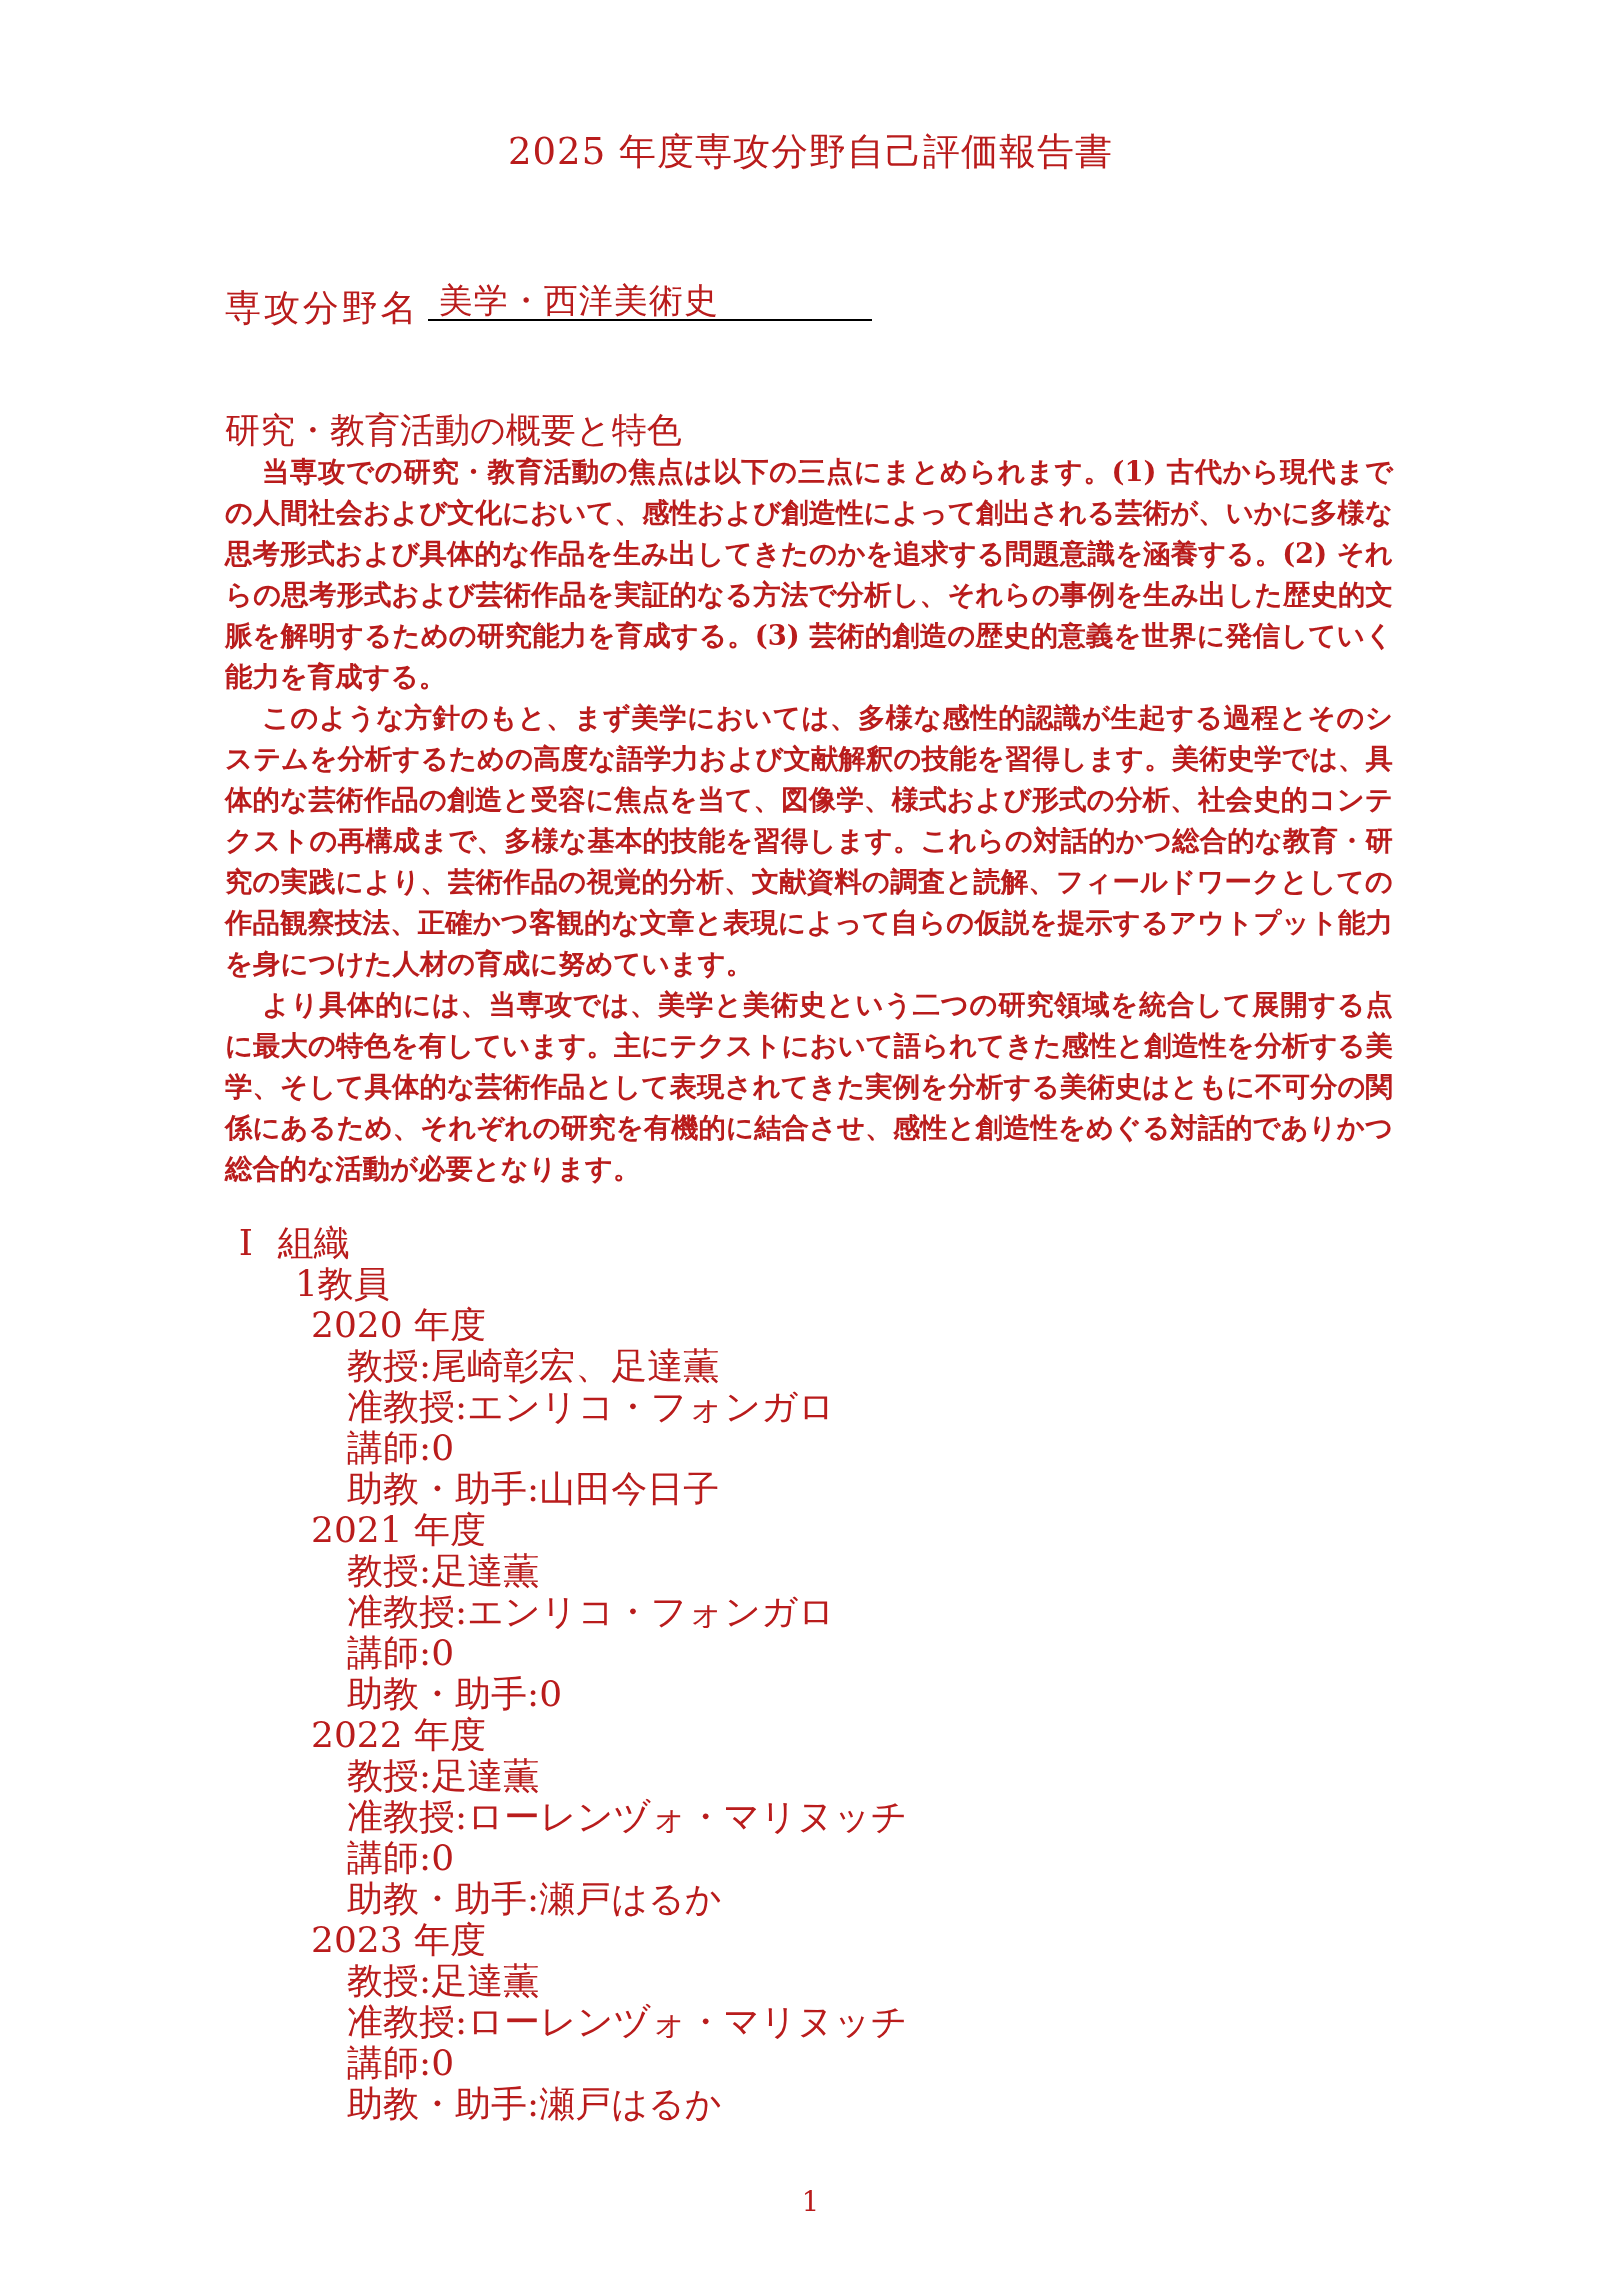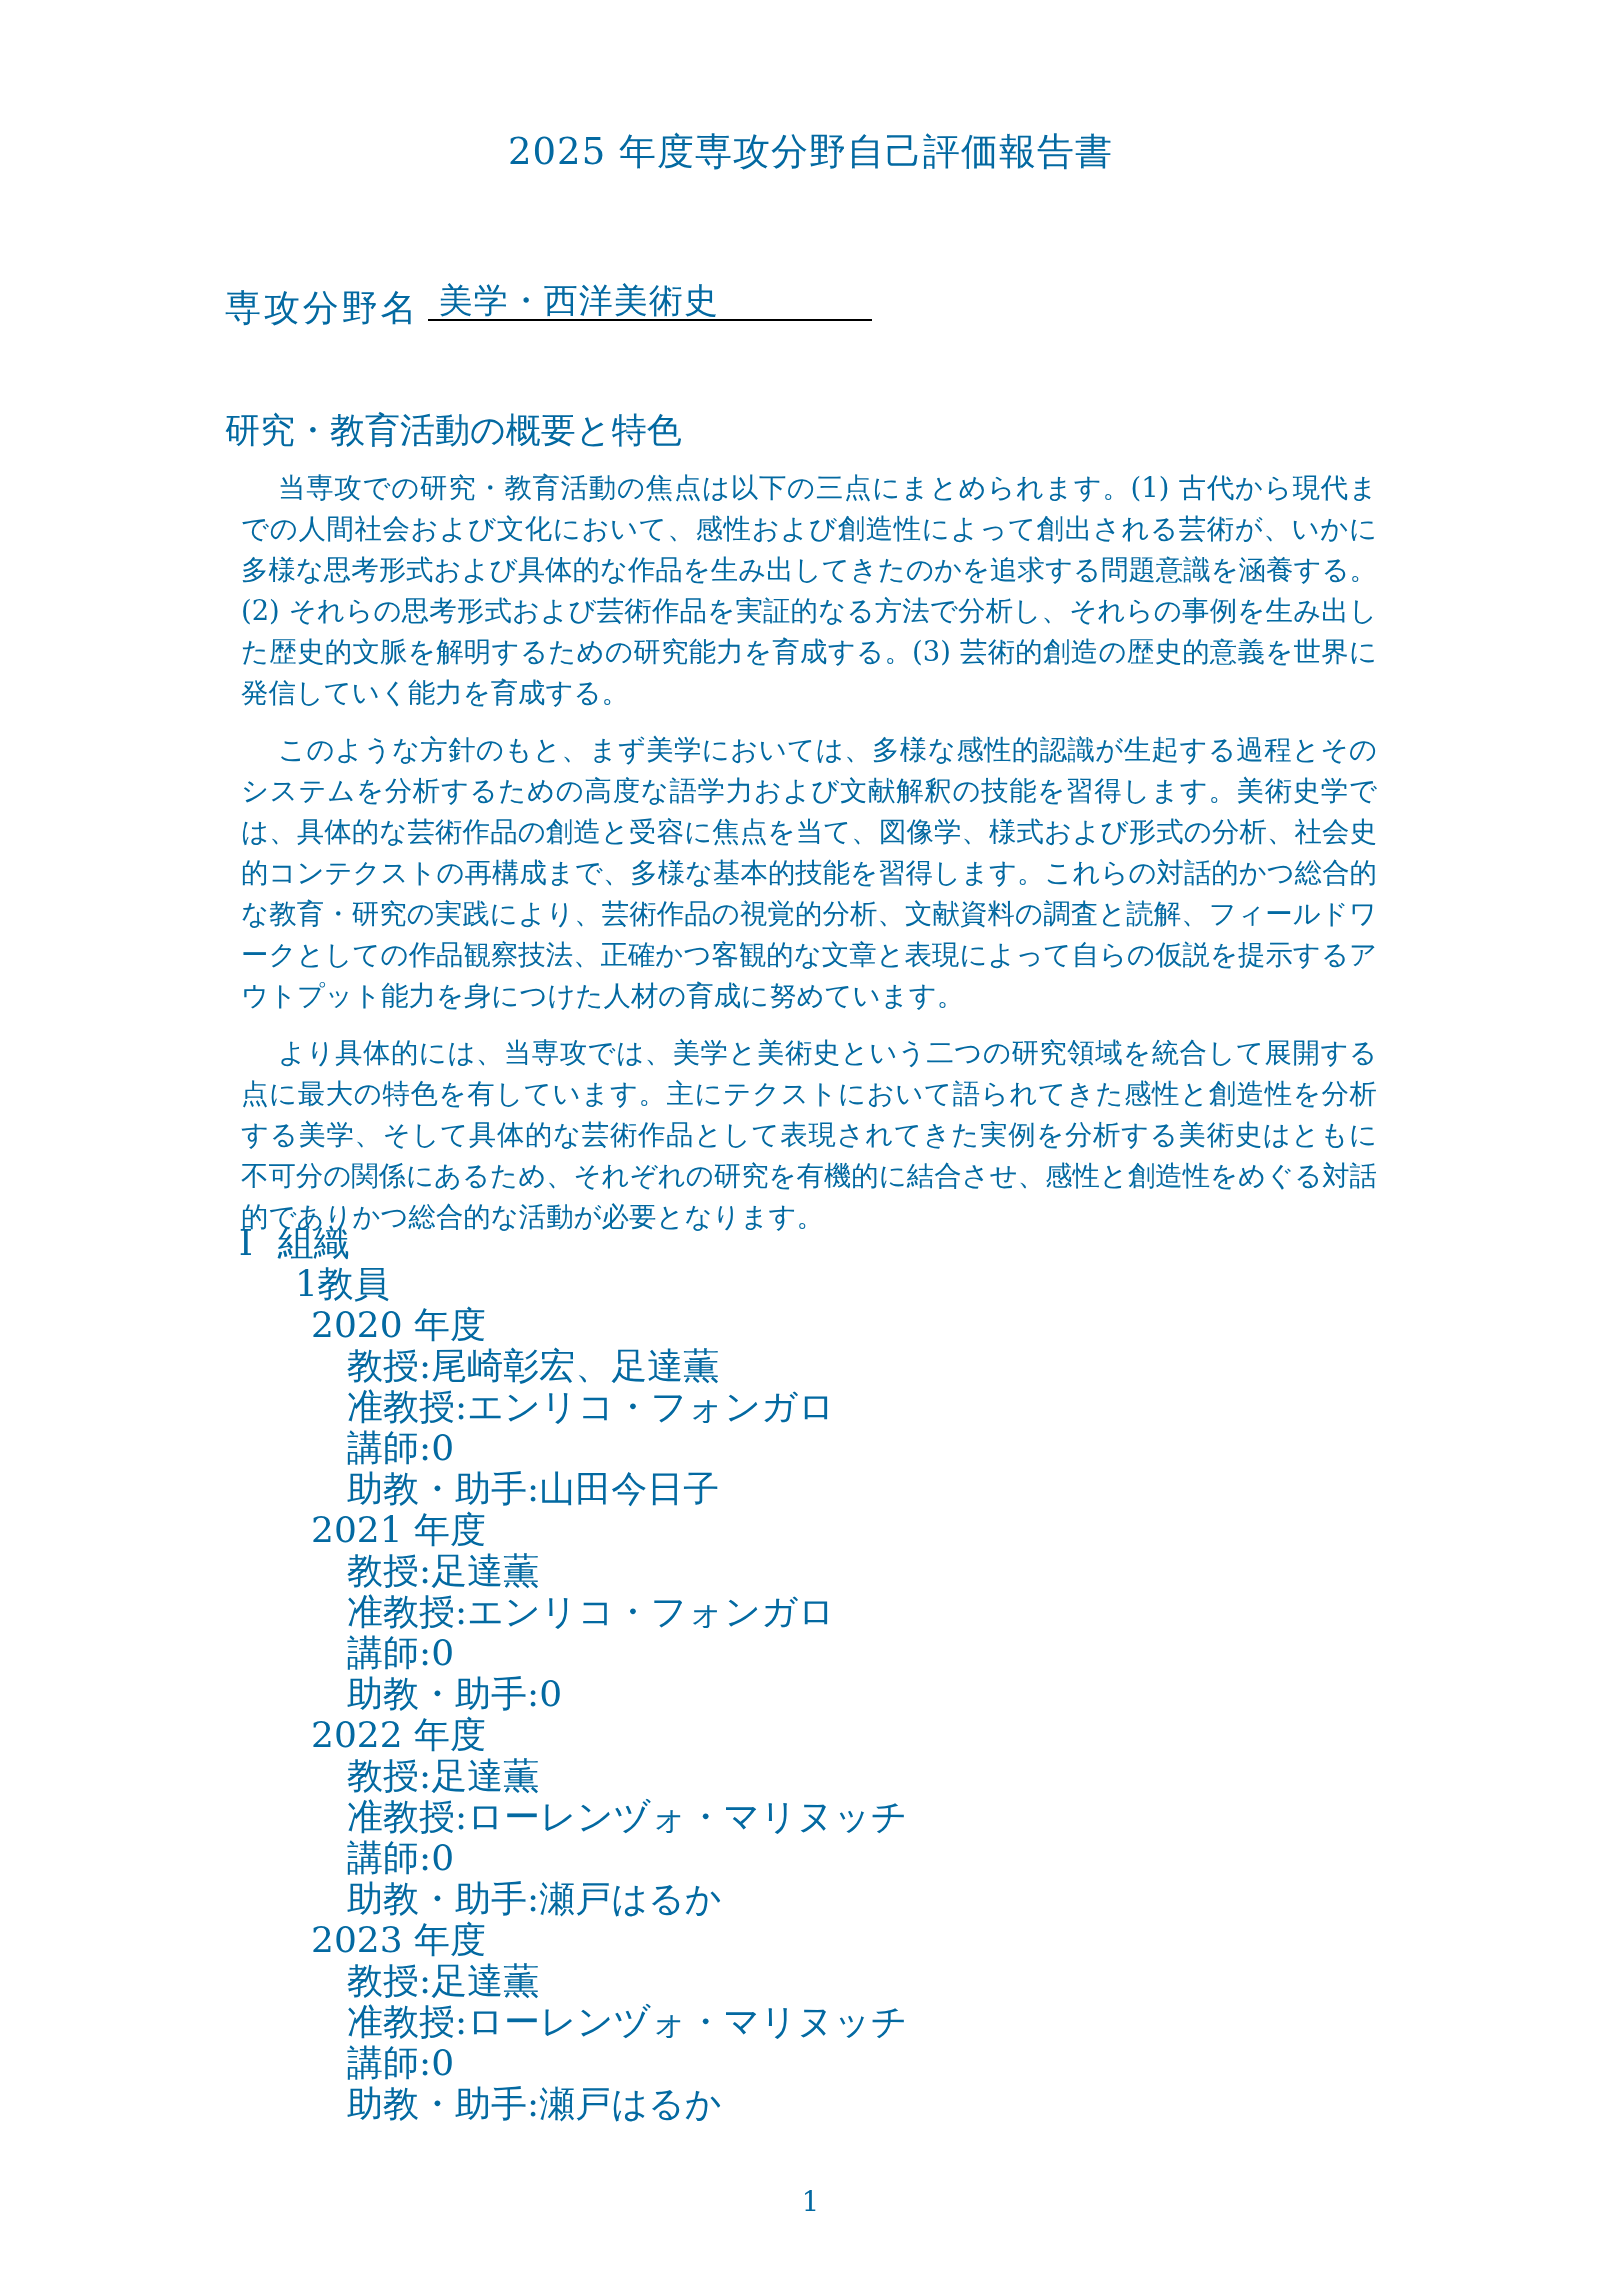--- a/index.html
+++ b/index.html
@@ -6,21 +6,21 @@
     margin: 0;
     padding: 0;
     background: #888;
   }
   .page {
     position: relative;
     width: 1621px;
     height: 2293px;
     margin: 0 auto;
     background: #ffffff;
-    color: #0369a1;
+    color: #b91c1c;
     font-family: "DejaVu Serif", "Liberation Serif", serif;
     overflow: hidden;
   }
   .doc-title {
     position: absolute;
     top: 127px;
     left: 0;
     width: 100%;
     text-align: center;
     font-size: 37px;
@@ -57,22 +57,23 @@
     line-height: 41px;
     text-align: justify;
   }
   .overview-heading {
     margin: 0;
     font-weight: normal;
     font-size: 35px;
     line-height: 41px;
   }
   .body-block p {
-    margin: 16px;
+    margin: 0;
     text-indent: 37px;
+    font-weight: bold;
   }
   .org-block {
     position: absolute;
     top: 1222px;
     left: 225px;
     width: 1168px;
     font-size: 36px;
     line-height: 41px;
   }
   .org-line { white-space: nowrap; }

